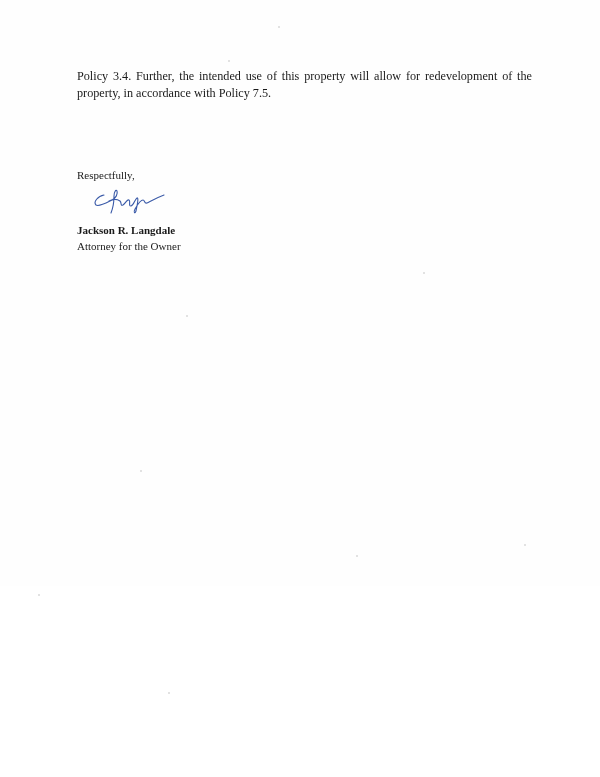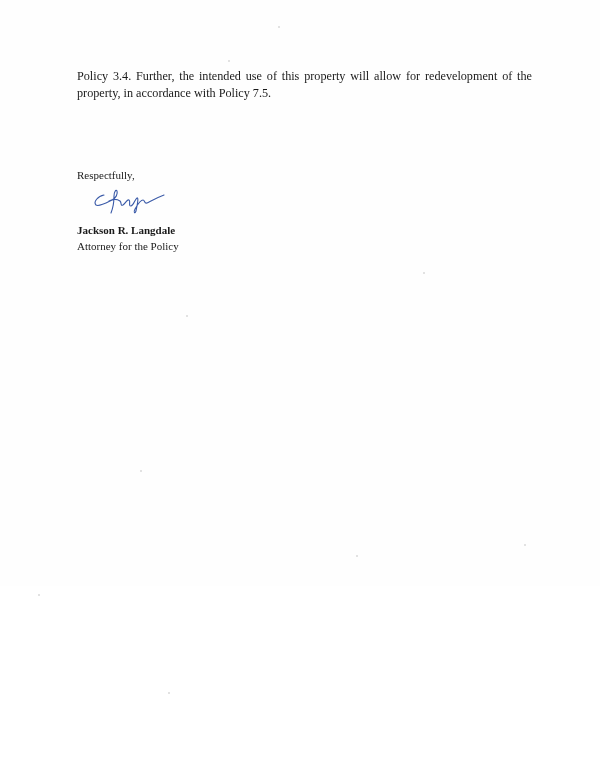--- a/index.html
+++ b/index.html
@@ -68,21 +68,21 @@
   <p class="para p1">Policy 3.4. Further, the intended use of this property will allow for redevelopment of the property, in accordance with Policy 7.5.</p>
 
 
   <p class="line closing">Respectfully,</p>
 
   <svg class="signature" viewBox="0 0 80 30" xmlns="http://www.w3.org/2000/svg">
     <path d="M14 9 C8 10, 3 16, 6 19 C9 21, 16 17, 22 14 C26 12, 28 8, 27 5 C26 3, 24 6, 24 10 C24 15, 23 22, 21 27 M19 15 C23 13, 27 13, 30 15 C32 17, 30 20, 33 19 C36 17, 37 13, 39 14 C41 15, 38 20, 41 20 C44 19, 45 13, 47 12 C49 11, 47 20, 46 25 C45 28, 43 27, 45 23 C48 18, 50 14, 53 14 C55 14, 54 18, 57 17 C61 15, 66 12, 74 9" fill="none" stroke="#3a5aa8" stroke-width="1.1" stroke-linecap="round" stroke-linejoin="round"></path>
   </svg>
 
   <p class="line name">Jackson R. Langdale</p>
-  <p class="line title">Attorney for the Policy</p>
+  <p class="line title">Attorney for the Owner</p>
 
   <div class="speck" style="left:278px;top:26px;"></div>
   <div class="speck" style="left:228px;top:60px;"></div>
   <div class="speck" style="left:423px;top:272px;"></div>
   <div class="speck" style="left:186px;top:315px;"></div>
   <div class="speck" style="left:140px;top:470px;"></div>
   <div class="speck" style="left:356px;top:555px;"></div>
   <div class="speck" style="left:524px;top:544px;"></div>
   <div class="speck" style="left:38px;top:594px;"></div>
   <div class="speck" style="left:168px;top:692px;"></div>

